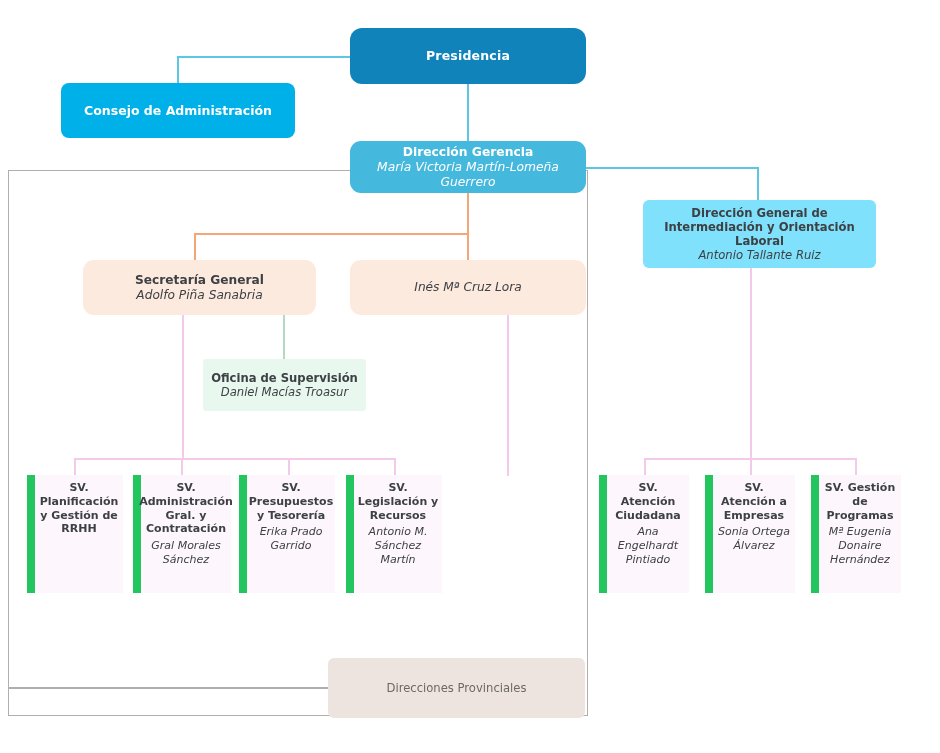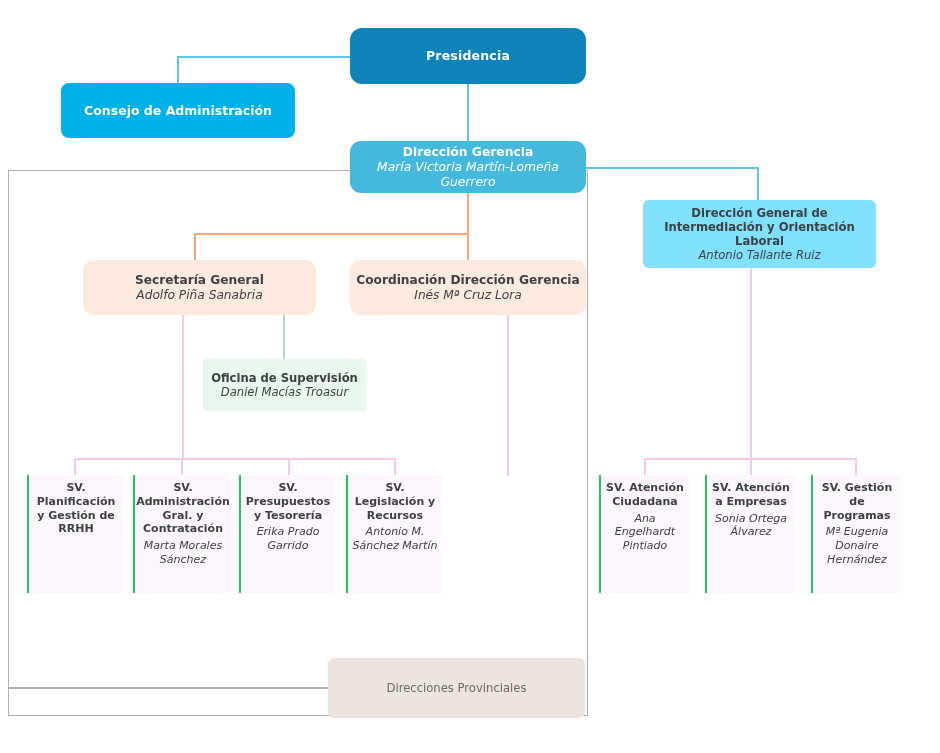--- a/index.html
+++ b/index.html
@@ -84,21 +84,21 @@
     background: #e9f8ee;
     border-radius: 3px;
     color: #3d4145;
     font-size: 11.6px;
   }
 
   
   .n-sv {
     top: 475px; height: 118px;
     background: #fdf6fc;
-    border-left: 2px solid #22c55e;
+    border-left: 8px solid #22c55e;
     color: #3d4145;
     font-size: 11px;
     padding: 6px 3px 4px;
     justify-content: flex-start;
   }
   .n-sv .title { line-height: 1.25; }
   .n-sv .person { margin-top: 3px; line-height: 1.25; }
 
   .sv-0 { left: 27px;  width: 96px; }
   .sv-1 { left: 133px; width: 98px; }
@@ -194,35 +194,34 @@
     <span class="title">Dirección General de Intermediación y Orientación Laboral</span>
     <span class="person">Antonio Tallante Ruiz</span>
   </div>
 
   <div class="node n-peach n-secretaria">
     <span class="title">Secretaría General</span>
     <span class="person">Adolfo Piña Sanabria</span>
   </div>
 
   <div class="node n-peach n-coordinacion">
-    <span class="title">Coordinación Dirección Gerencia</span>
     <span class="person">Inés Mª Cruz Lora</span>
   </div>
 
   <div class="node n-oficina">
     <span class="title">Oficina de Supervisión</span>
     <span class="person">Daniel Macías Troasur</span>
   </div>
 
   <div class="node n-sv sv-0">
     <span class="title">SV. Planificación y Gestión de RRHH</span>
   </div>
   <div class="node n-sv sv-1">
     <span class="title">SV. Administración Gral. y Contratación</span>
-    <span class="person">Marta Morales Sánchez</span>
+    <span class="person">Gral Morales Sánchez</span>
   </div>
   <div class="node n-sv sv-2">
     <span class="title">SV. Presupuestos y Tesorería</span>
     <span class="person">Erika Prado Garrido</span>
   </div>
   <div class="node n-sv sv-3">
     <span class="title">SV. Legislación y Recursos</span>
     <span class="person">Antonio M. Sánchez Martín</span>
   </div>
   <div class="node n-sv sv-5">

